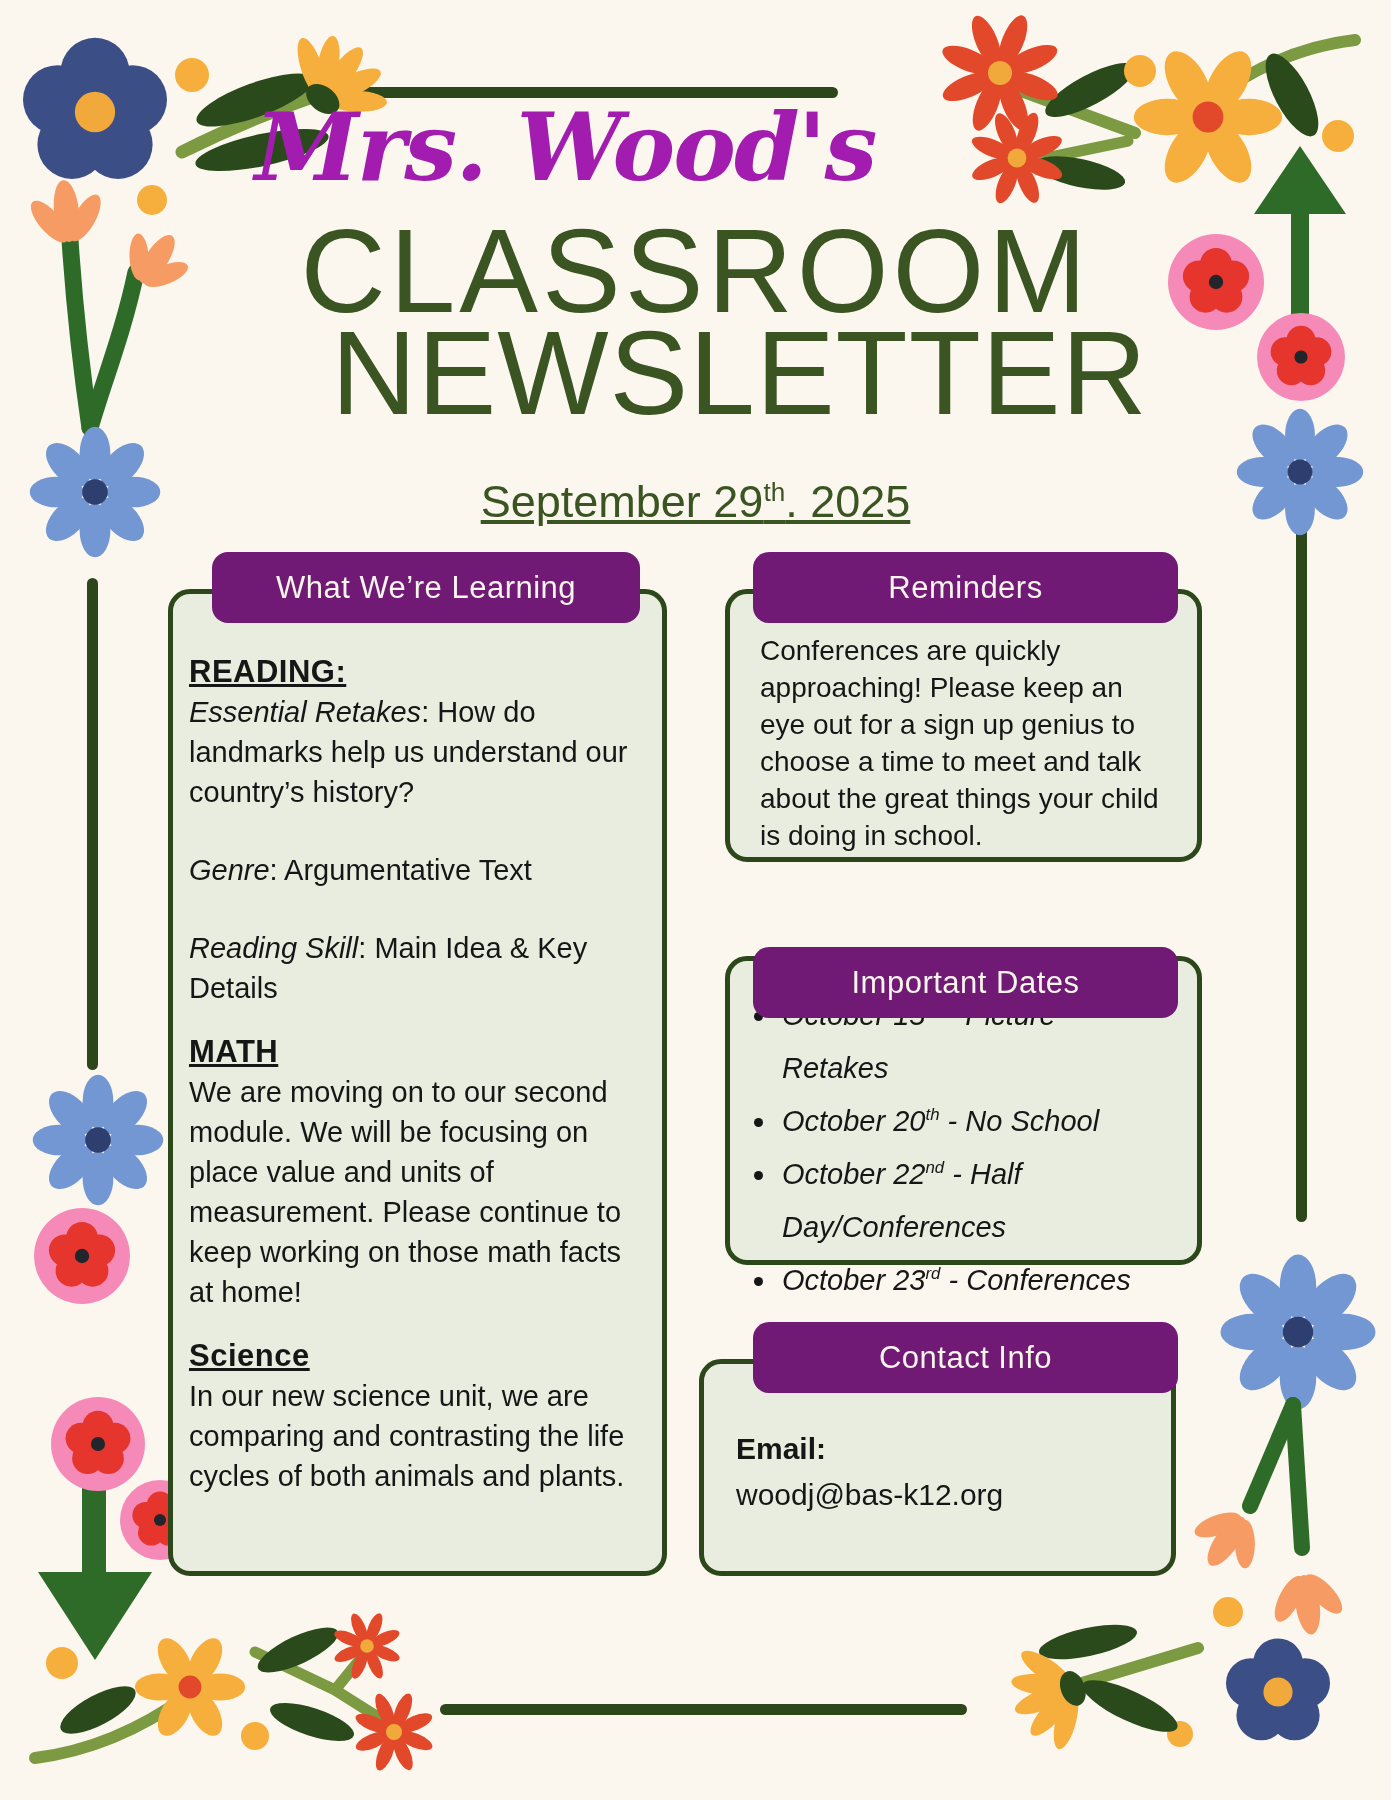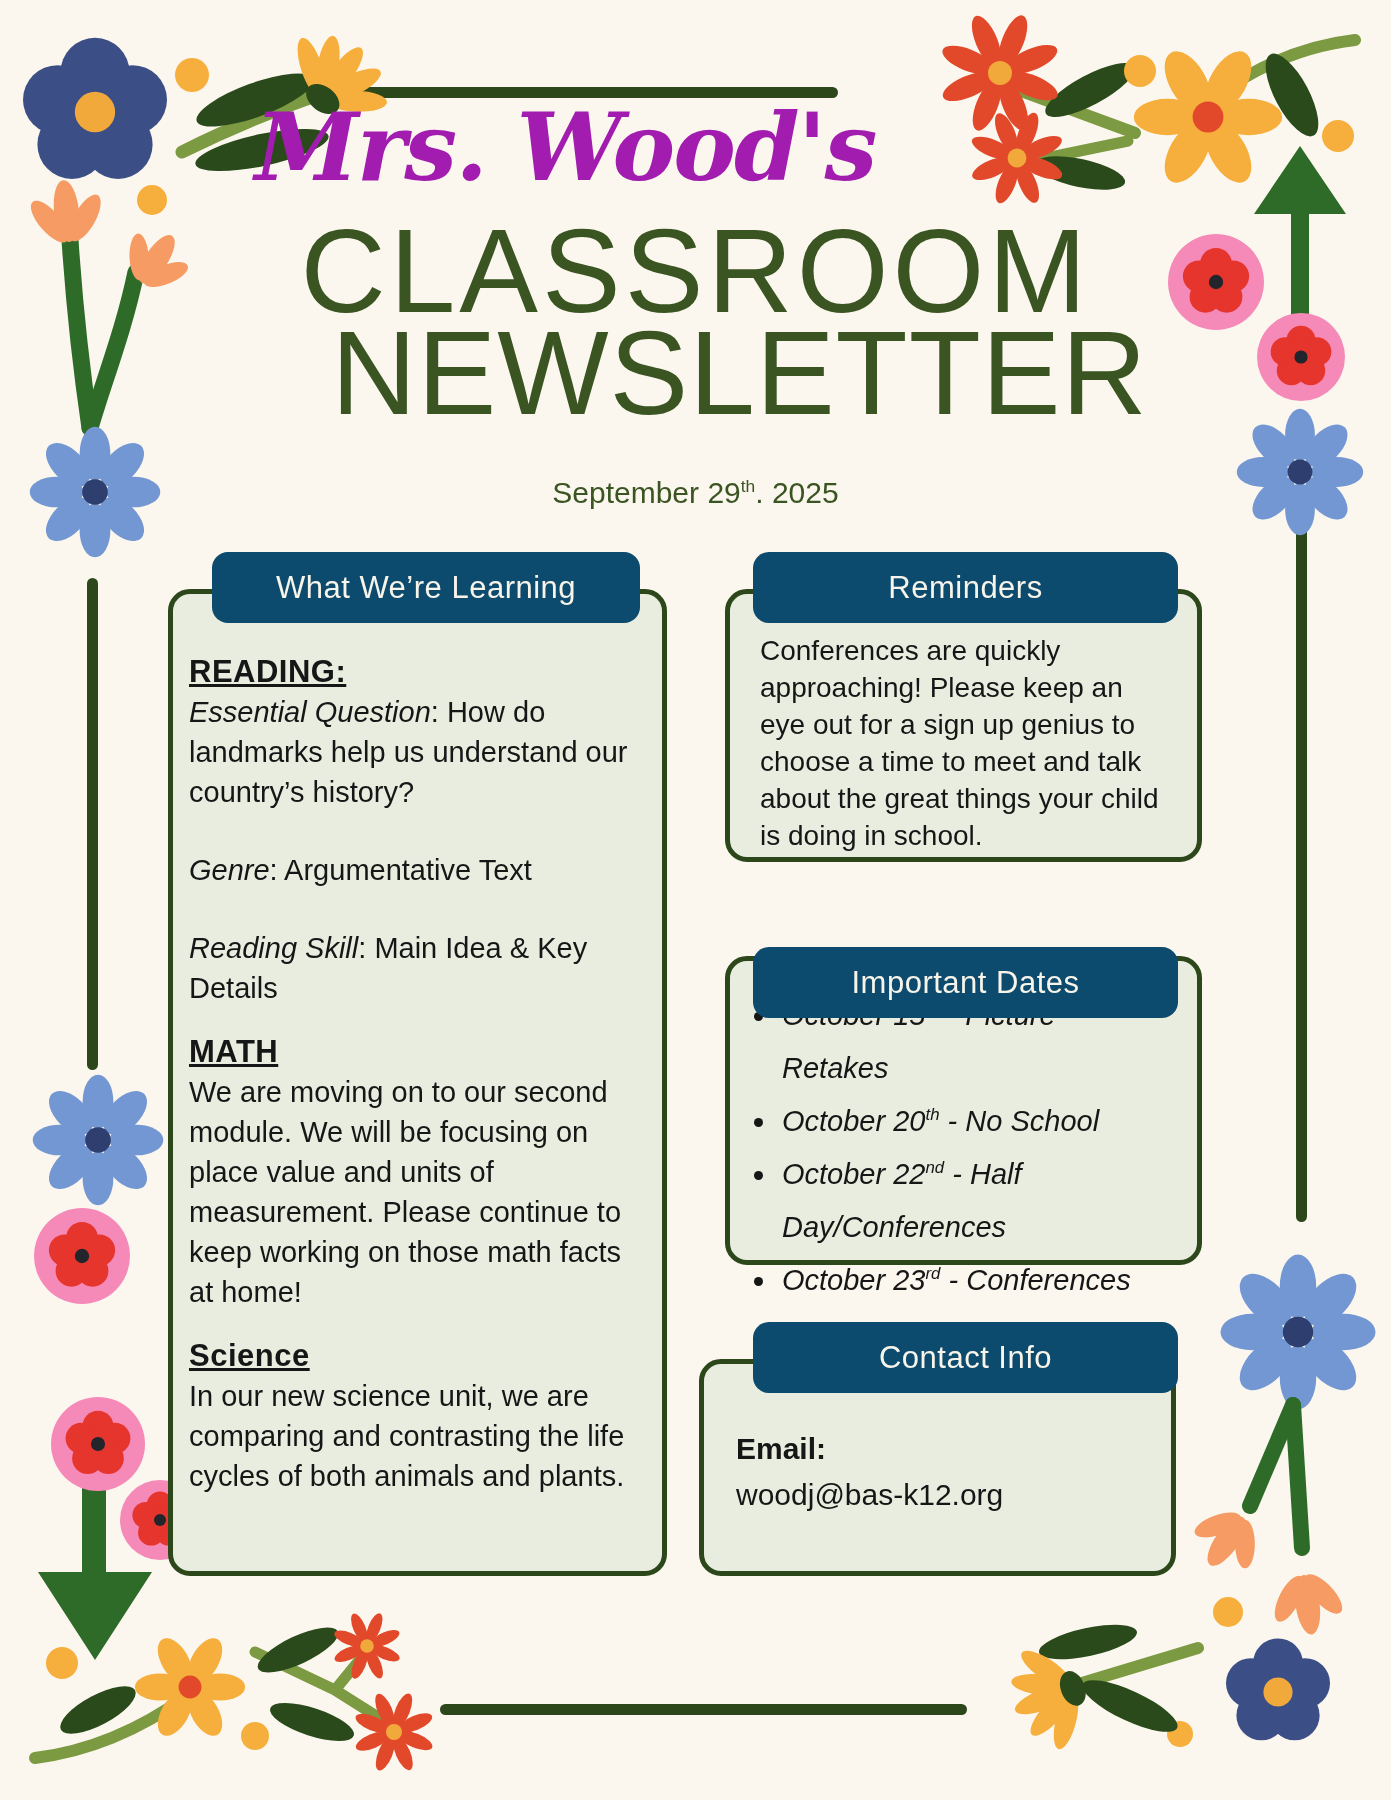--- a/index.html
+++ b/index.html
@@ -18,25 +18,25 @@
 
   
   .script-title{position:absolute;left:160px;top:92px;width:810px;text-align:center;z-index:3;
     font-family:"DejaVu Serif",serif;font-style:italic;font-weight:700;font-size:94px;
     color:#a21caf;letter-spacing:-2px;white-space:nowrap;}
   .main-title{position:absolute;left:0;width:100%;text-align:center;z-index:3;
     color:#3A5422;font-size:118px;line-height:1;font-weight:400;white-space:nowrap;}
   #title-line1{top:212px;letter-spacing:4px;}
   #title-line2{top:314px;letter-spacing:1px;margin-left:44px;}
   .date-line{position:absolute;top:476px;left:0;width:100%;text-align:center;z-index:3;
-    font-size:30px;color:#3A5422;}
+    font-size:45px;color:#3A5422;text-decoration:underline;}
   sup{font-size:58%;line-height:0;}
 
   
-  .pill{position:absolute;z-index:4;background:#0c4a6e;color:#F7F4EA;border-radius:16px;
+  .pill{position:absolute;z-index:4;background:#701a75;color:#F7F4EA;border-radius:16px;
         display:flex;align-items:center;justify-content:center;font-size:31px;letter-spacing:.5px;}
   .card{position:absolute;z-index:3;background:#E9EDE0;border:5px solid #2C481A;border-radius:22px;
         box-sizing:border-box;color:#161616;}
 
   #learning-pill{left:212px;top:552px;width:428px;height:71px;}
   #learning-card{left:168px;top:589px;width:499px;height:987px;padding:58px 24px 0 16px;}
   .lheading{font-size:31px;font-weight:bold;text-decoration:underline;line-height:40px;letter-spacing:.5px;}
   .lsection p{font-size:29px;line-height:40px;margin:0 0 38px 0;}
   .lsection p:last-child{margin-bottom:0;}
   .lsection + .lsection{margin-top:24px;}
@@ -219,21 +219,21 @@
   <div class="main-title" id="title-line2">NEWSLETTER</div>
   <div class="date-line"><span>September 29</span><sup>th</sup><span>. 2025</span></div>
 
   <div class="pill" id="learning-pill">
     <span>What We’re Learning</span>
   </div>
   <div class="card" id="learning-card">
     <div>
         <div class="lsection">
           <div class="lheading">READING:</div>
-          <p><span class="it">Essential Question</span><span>: How do landmarks help us understand our country’s history?</span></p>
+          <p><span class="it">Essential Retakes</span><span>: How do landmarks help us understand our country’s history?</span></p>
           <p><span class="it">Genre</span><span>: Argumentative Text</span></p>
           <p><span class="it">Reading Skill</span><span>: Main Idea &amp; Key Details</span></p>
         </div>
         <div class="lsection">
           <div class="lheading">MATH</div>
           <p><span>We are moving on to our second module. We will be focusing on place value and units of measurement. Please continue to keep working on those math facts at home!</span></p>
         </div>
         <div class="lsection">
           <div class="lheading">Science</div>
           <p><span>In our new science unit, we are comparing and contrasting the life cycles of both animals and plants.</span></p>

